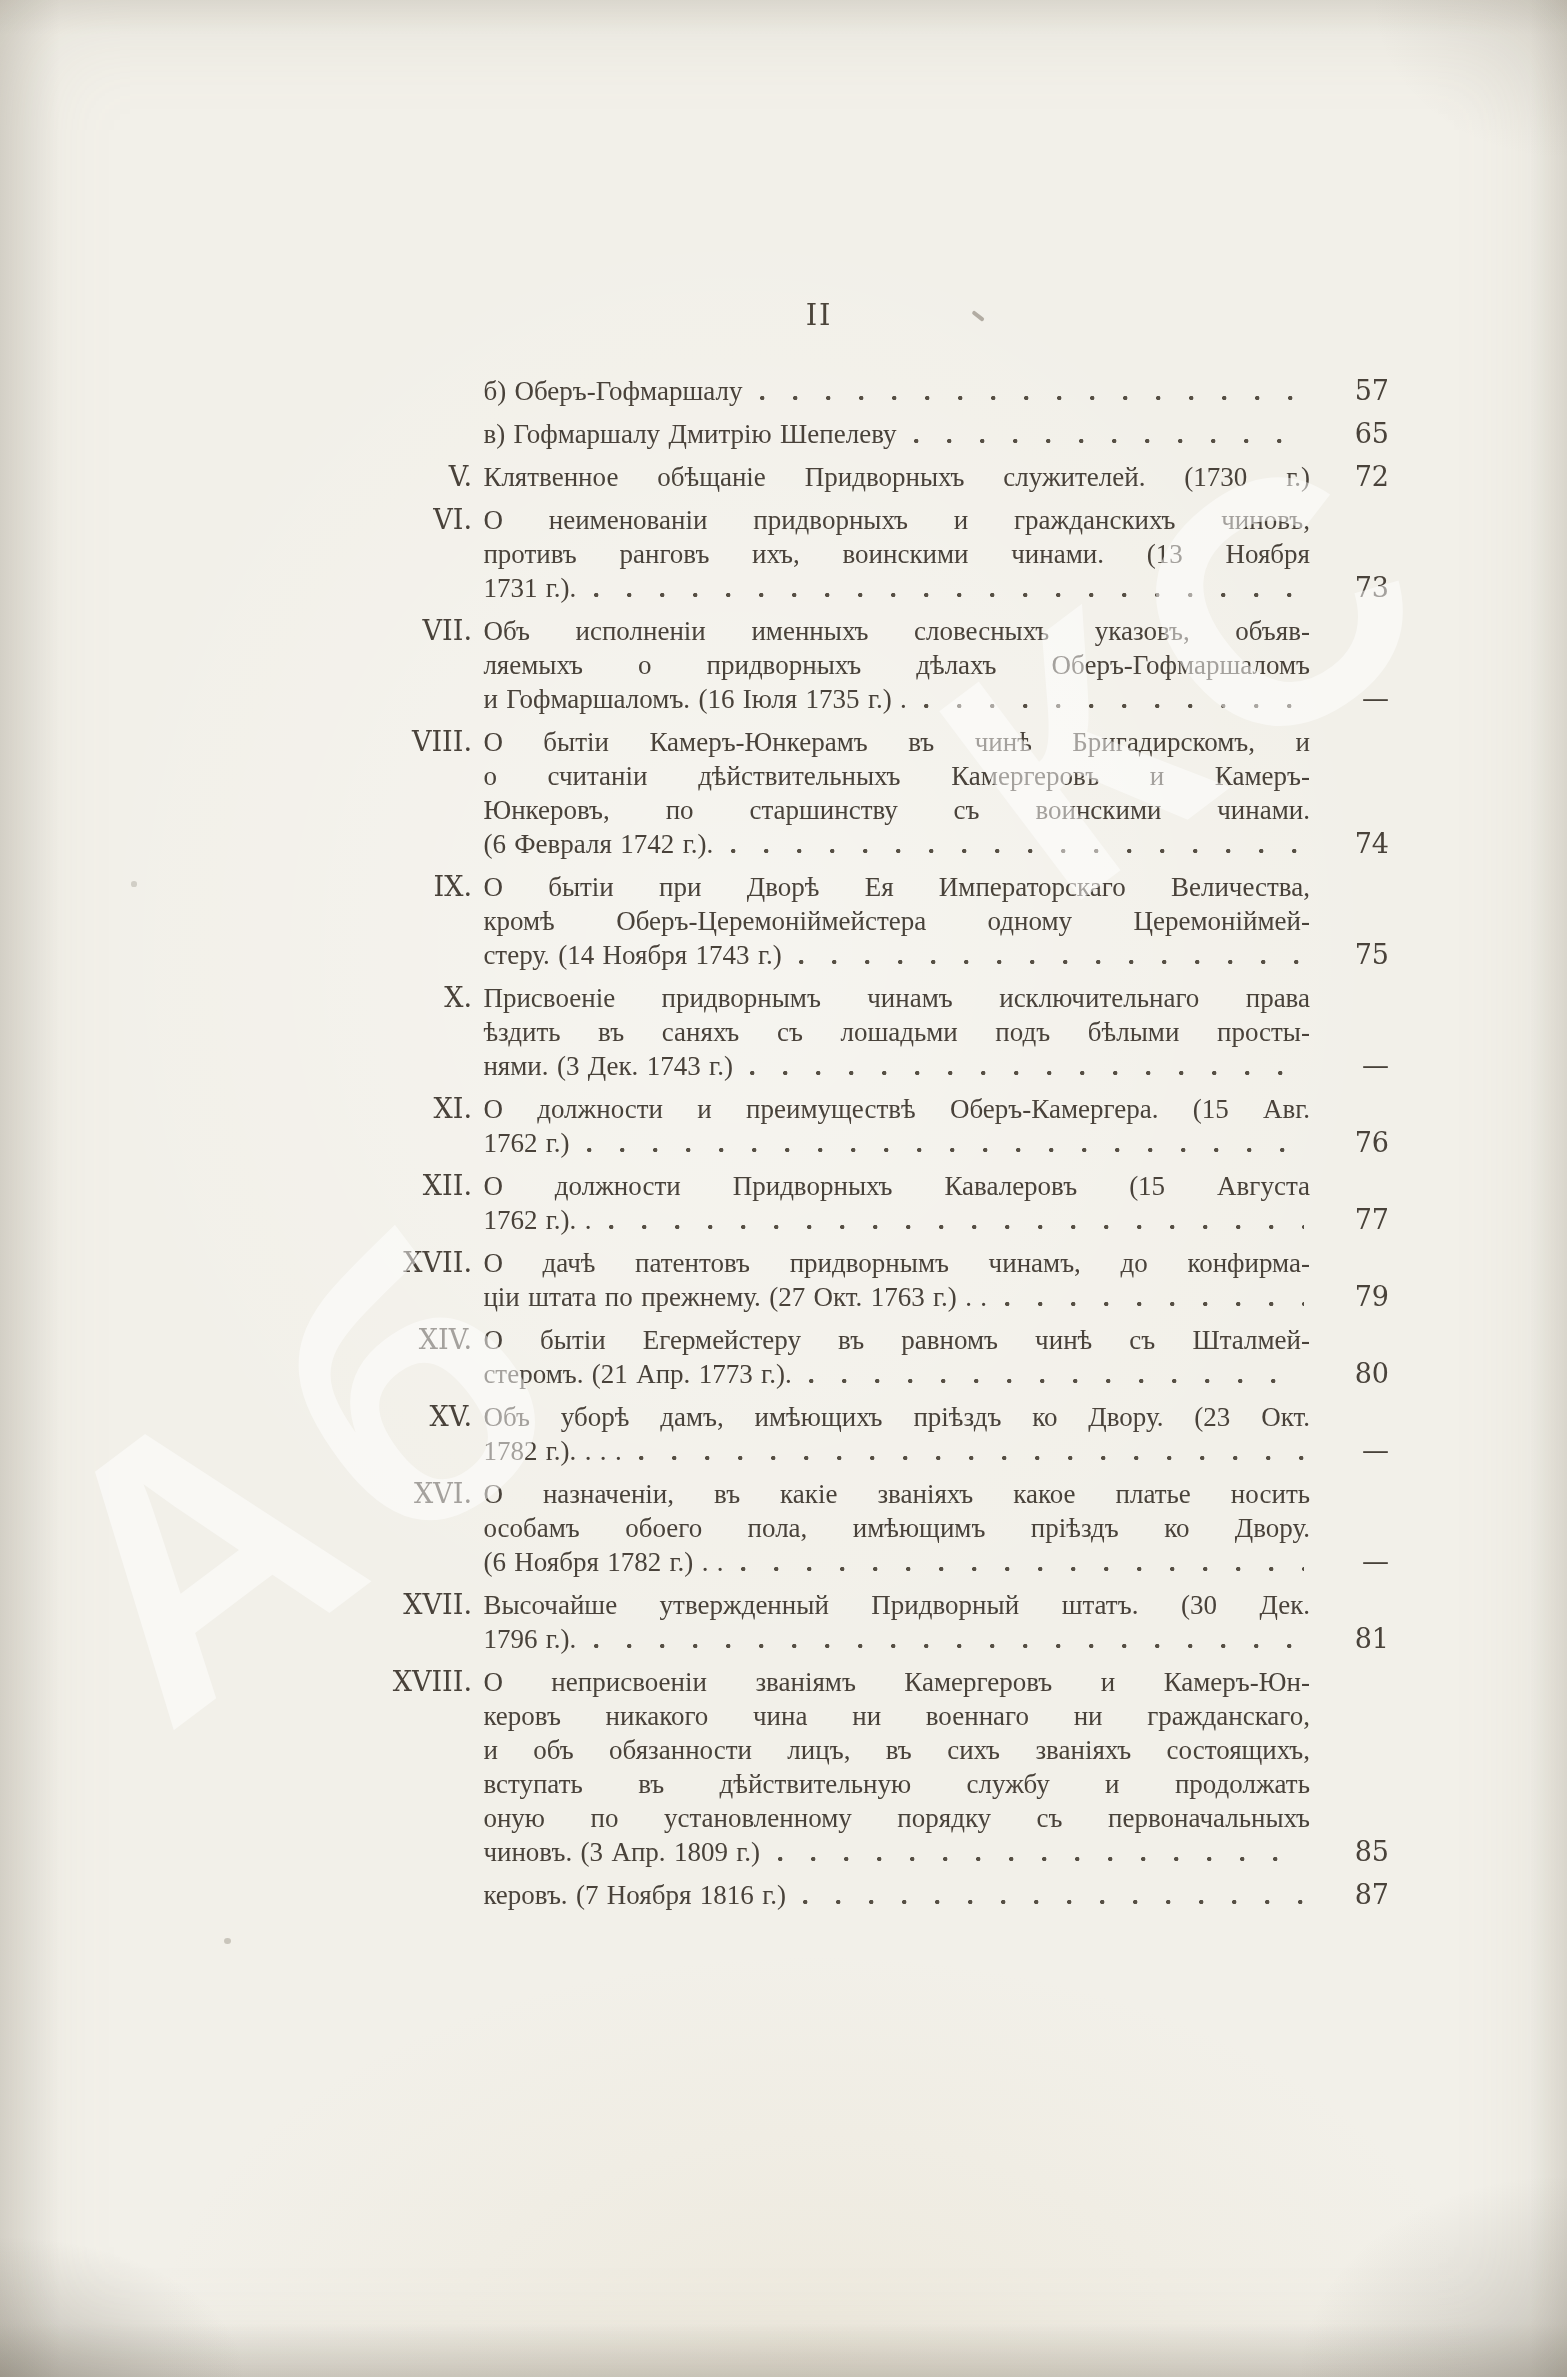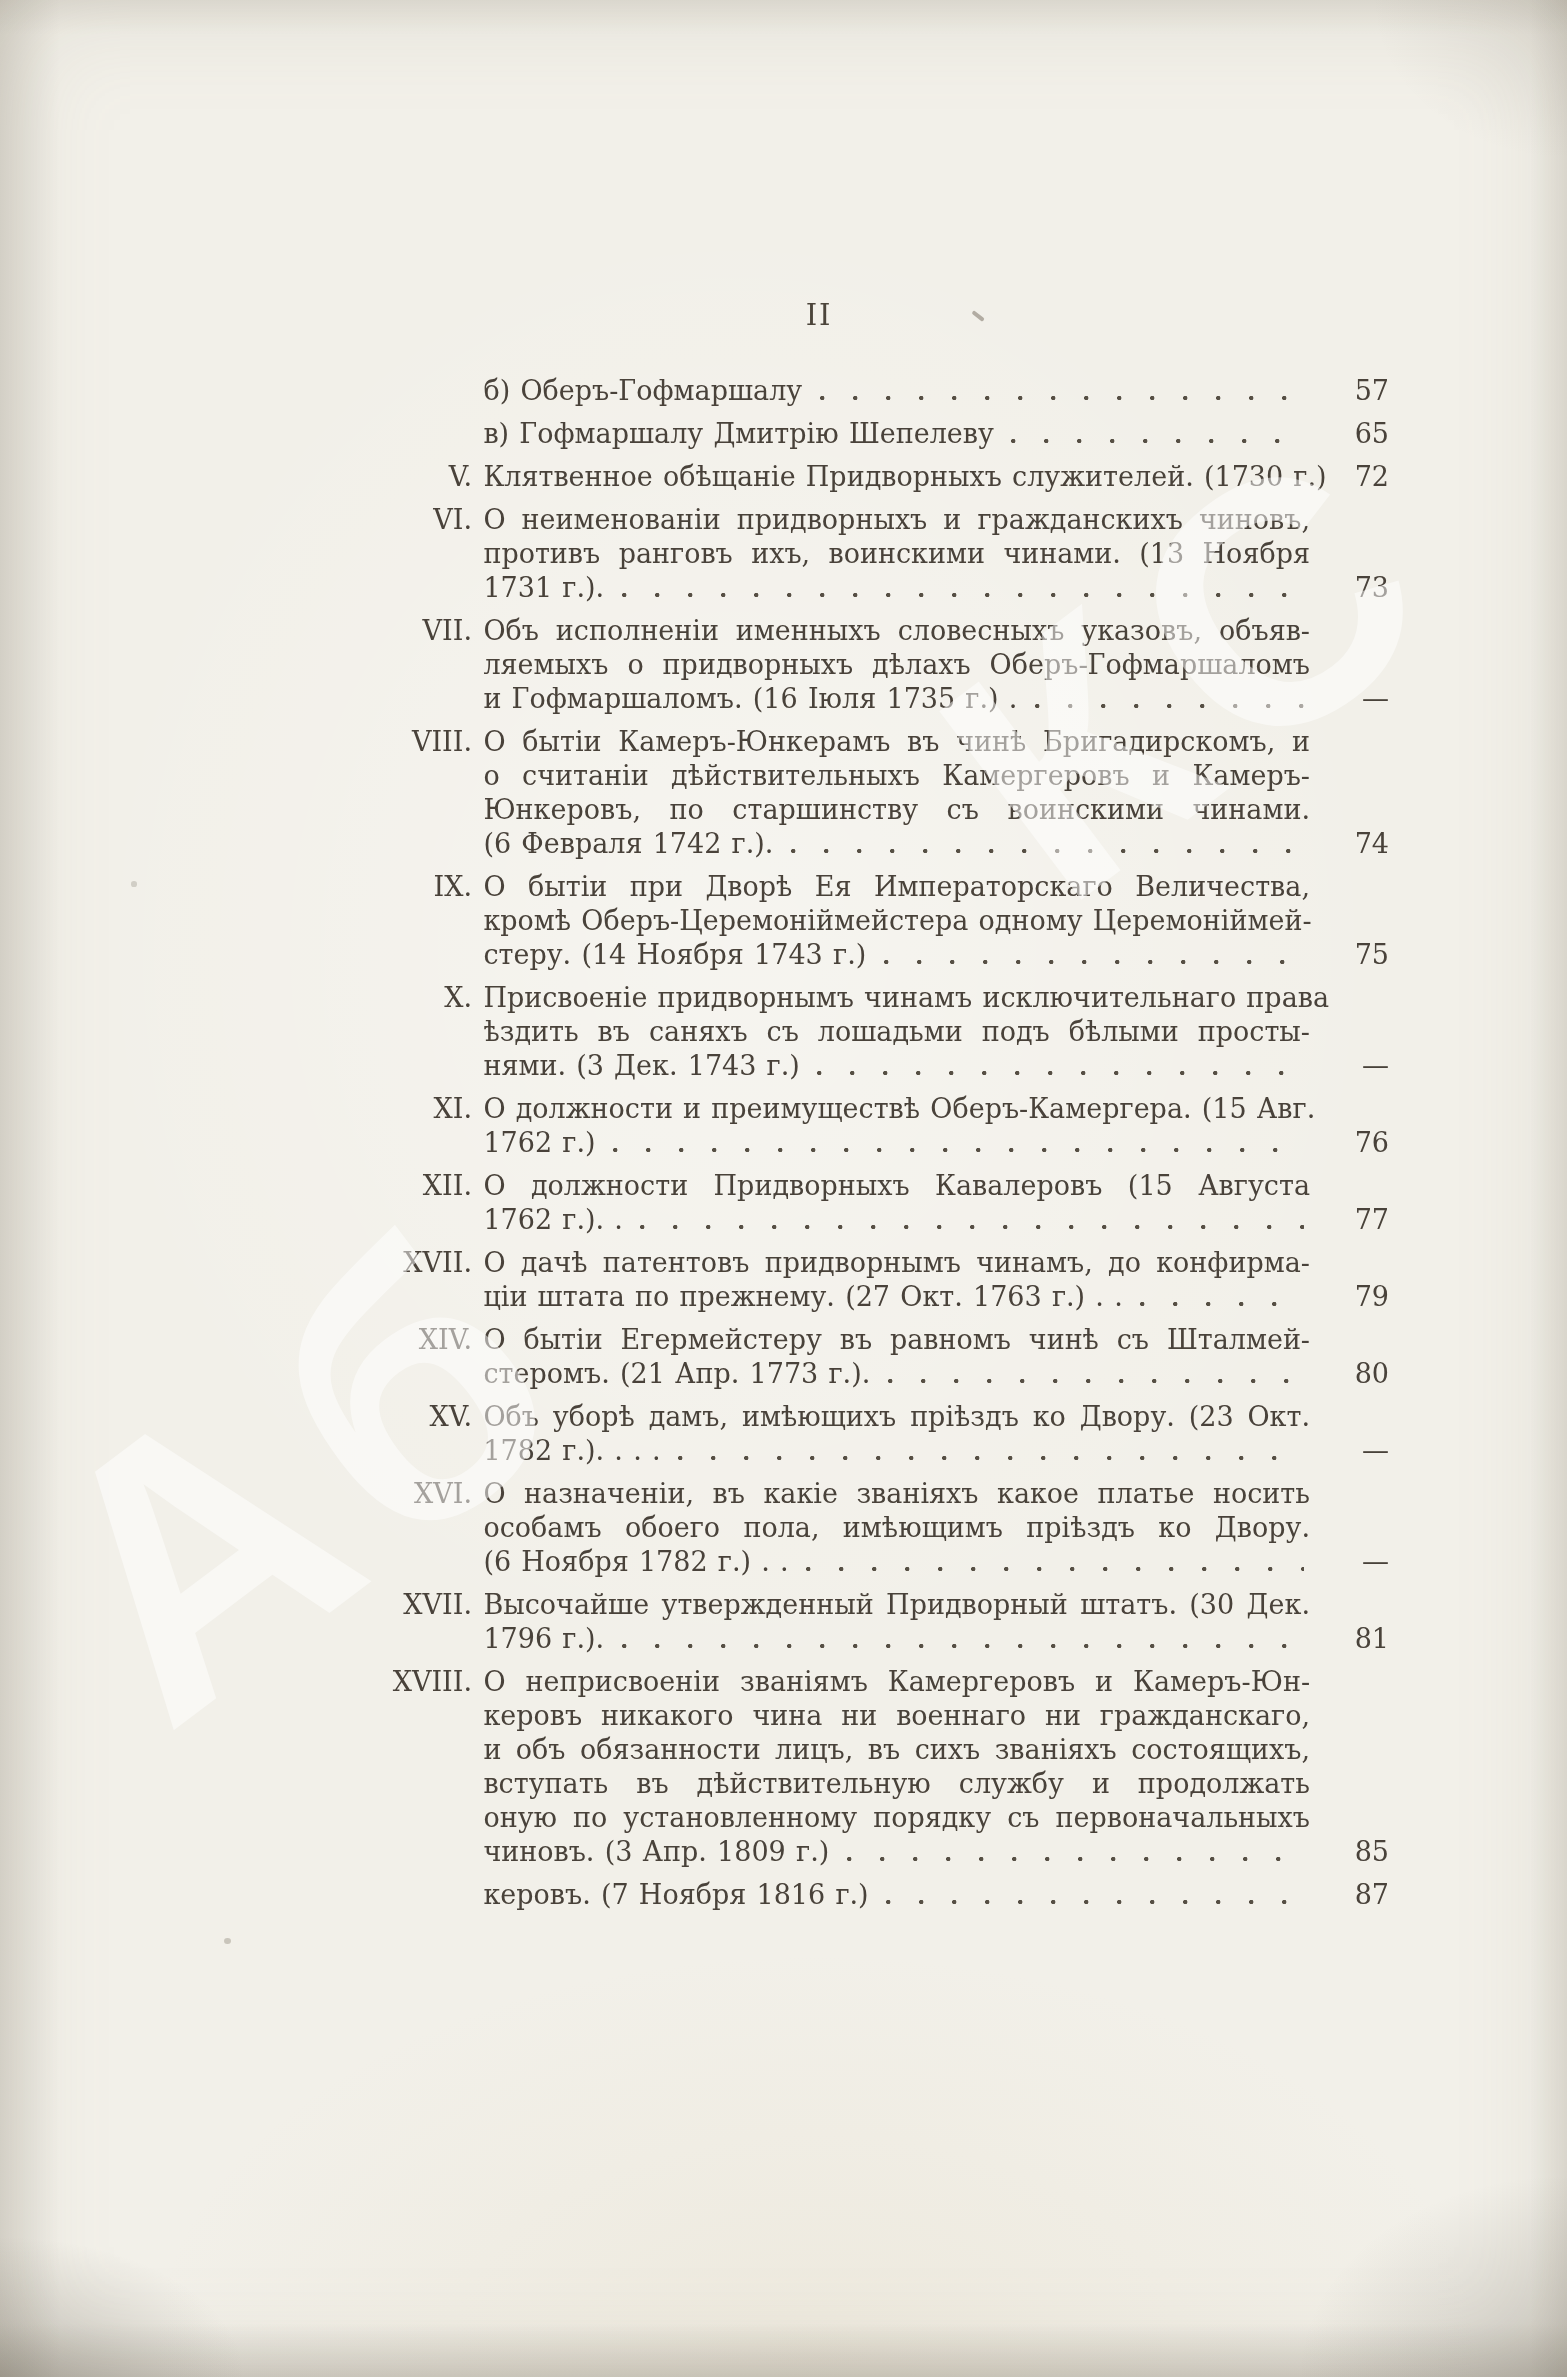--- a/index.html
+++ b/index.html
@@ -41,21 +41,21 @@
   }
   .entry { margin-bottom: 9px; }
   .entry:last-child { margin-bottom: 0; }
   .line { display: flex; height: 34px; }
   .num {
     flex: 0 0 121px;
     margin-right: 11.4px;
     text-align: right;
     white-space: nowrap;
   }
-  .body { flex: 1 1 auto; min-width: 0; display: flex; }
+  .body { flex: 1 1 auto; min-width: 0; display: flex; font-family: Liberation Serif, serif; }
   .body .t { white-space: nowrap; }
   .body.j {
     display: block;
     text-align: justify;
     text-align-last: justify;
   }
   .lead {
     flex: 1 1 auto;
     height: 6.4px;
     align-self: flex-end;

